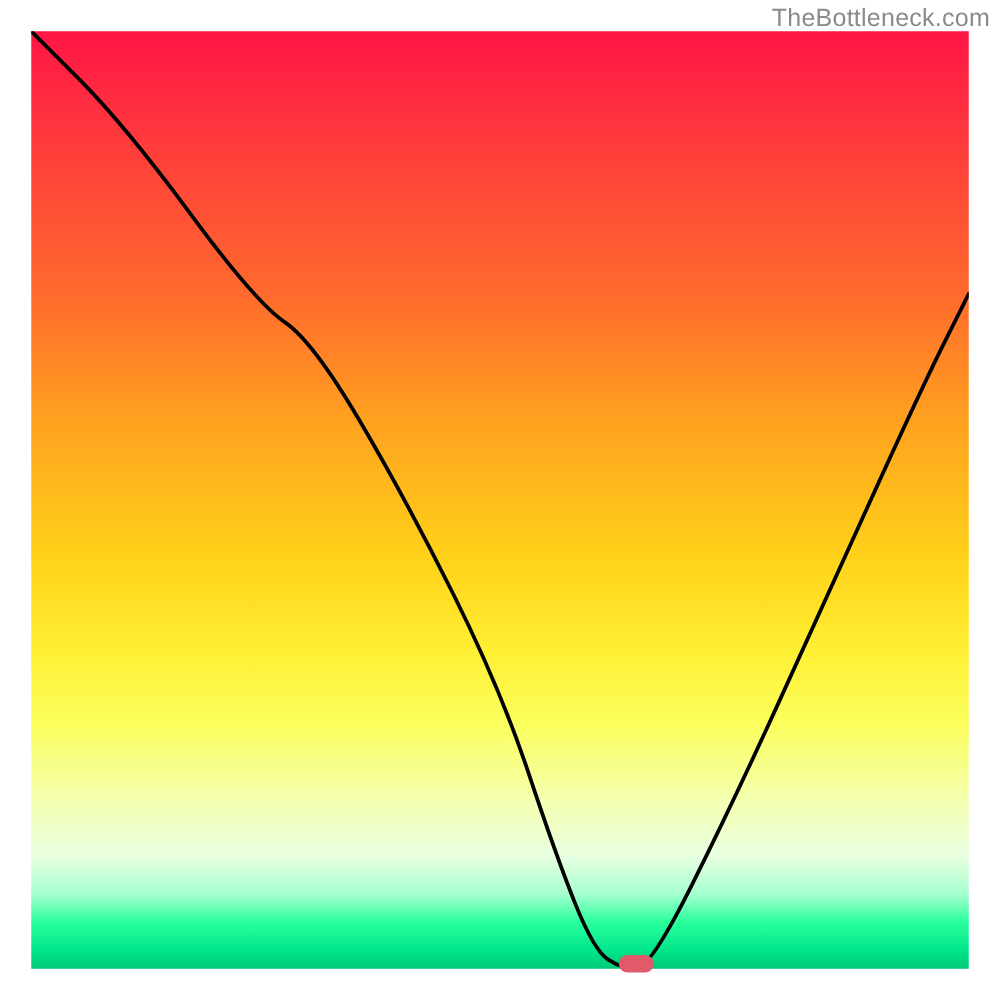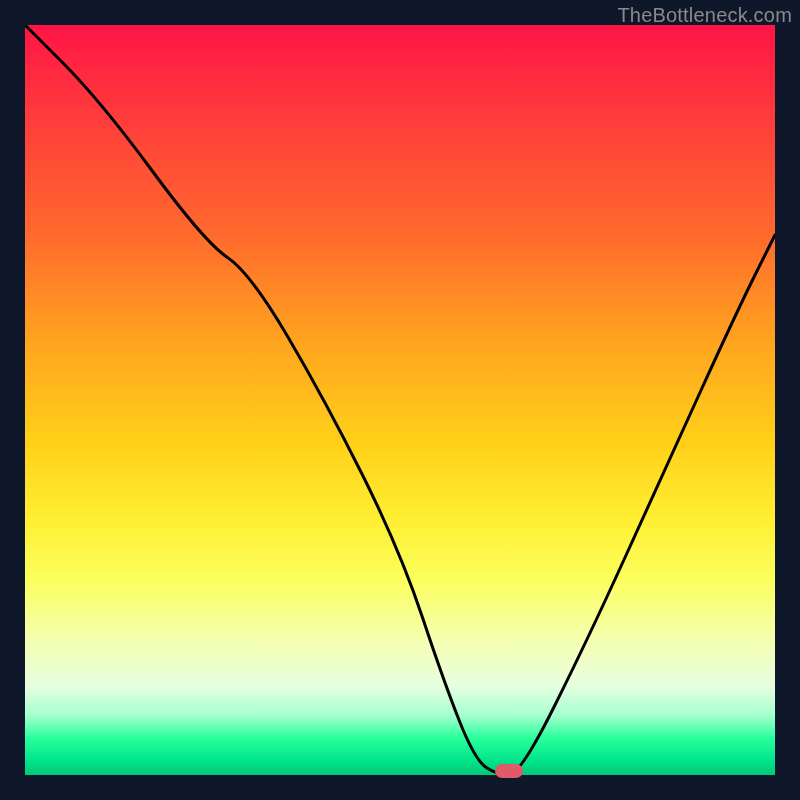--- a/index.html
+++ b/index.html
@@ -8,21 +8,21 @@
     width: 800px;
     height: 800px;
     background: #000;
     font-family: Arial, Helvetica, sans-serif;
     overflow: hidden;
   }
   .frame {
     position: relative;
     width: 800px;
     height: 800px;
-    background: #0f172a;
+    background: #ffffff;
   }
   .plot-area {
     position: absolute;
     left: 25px;
     top: 25px;
     width: 750px;
     height: 750px;
     background: linear-gradient(
       to bottom,
       #ff1546 0%,

